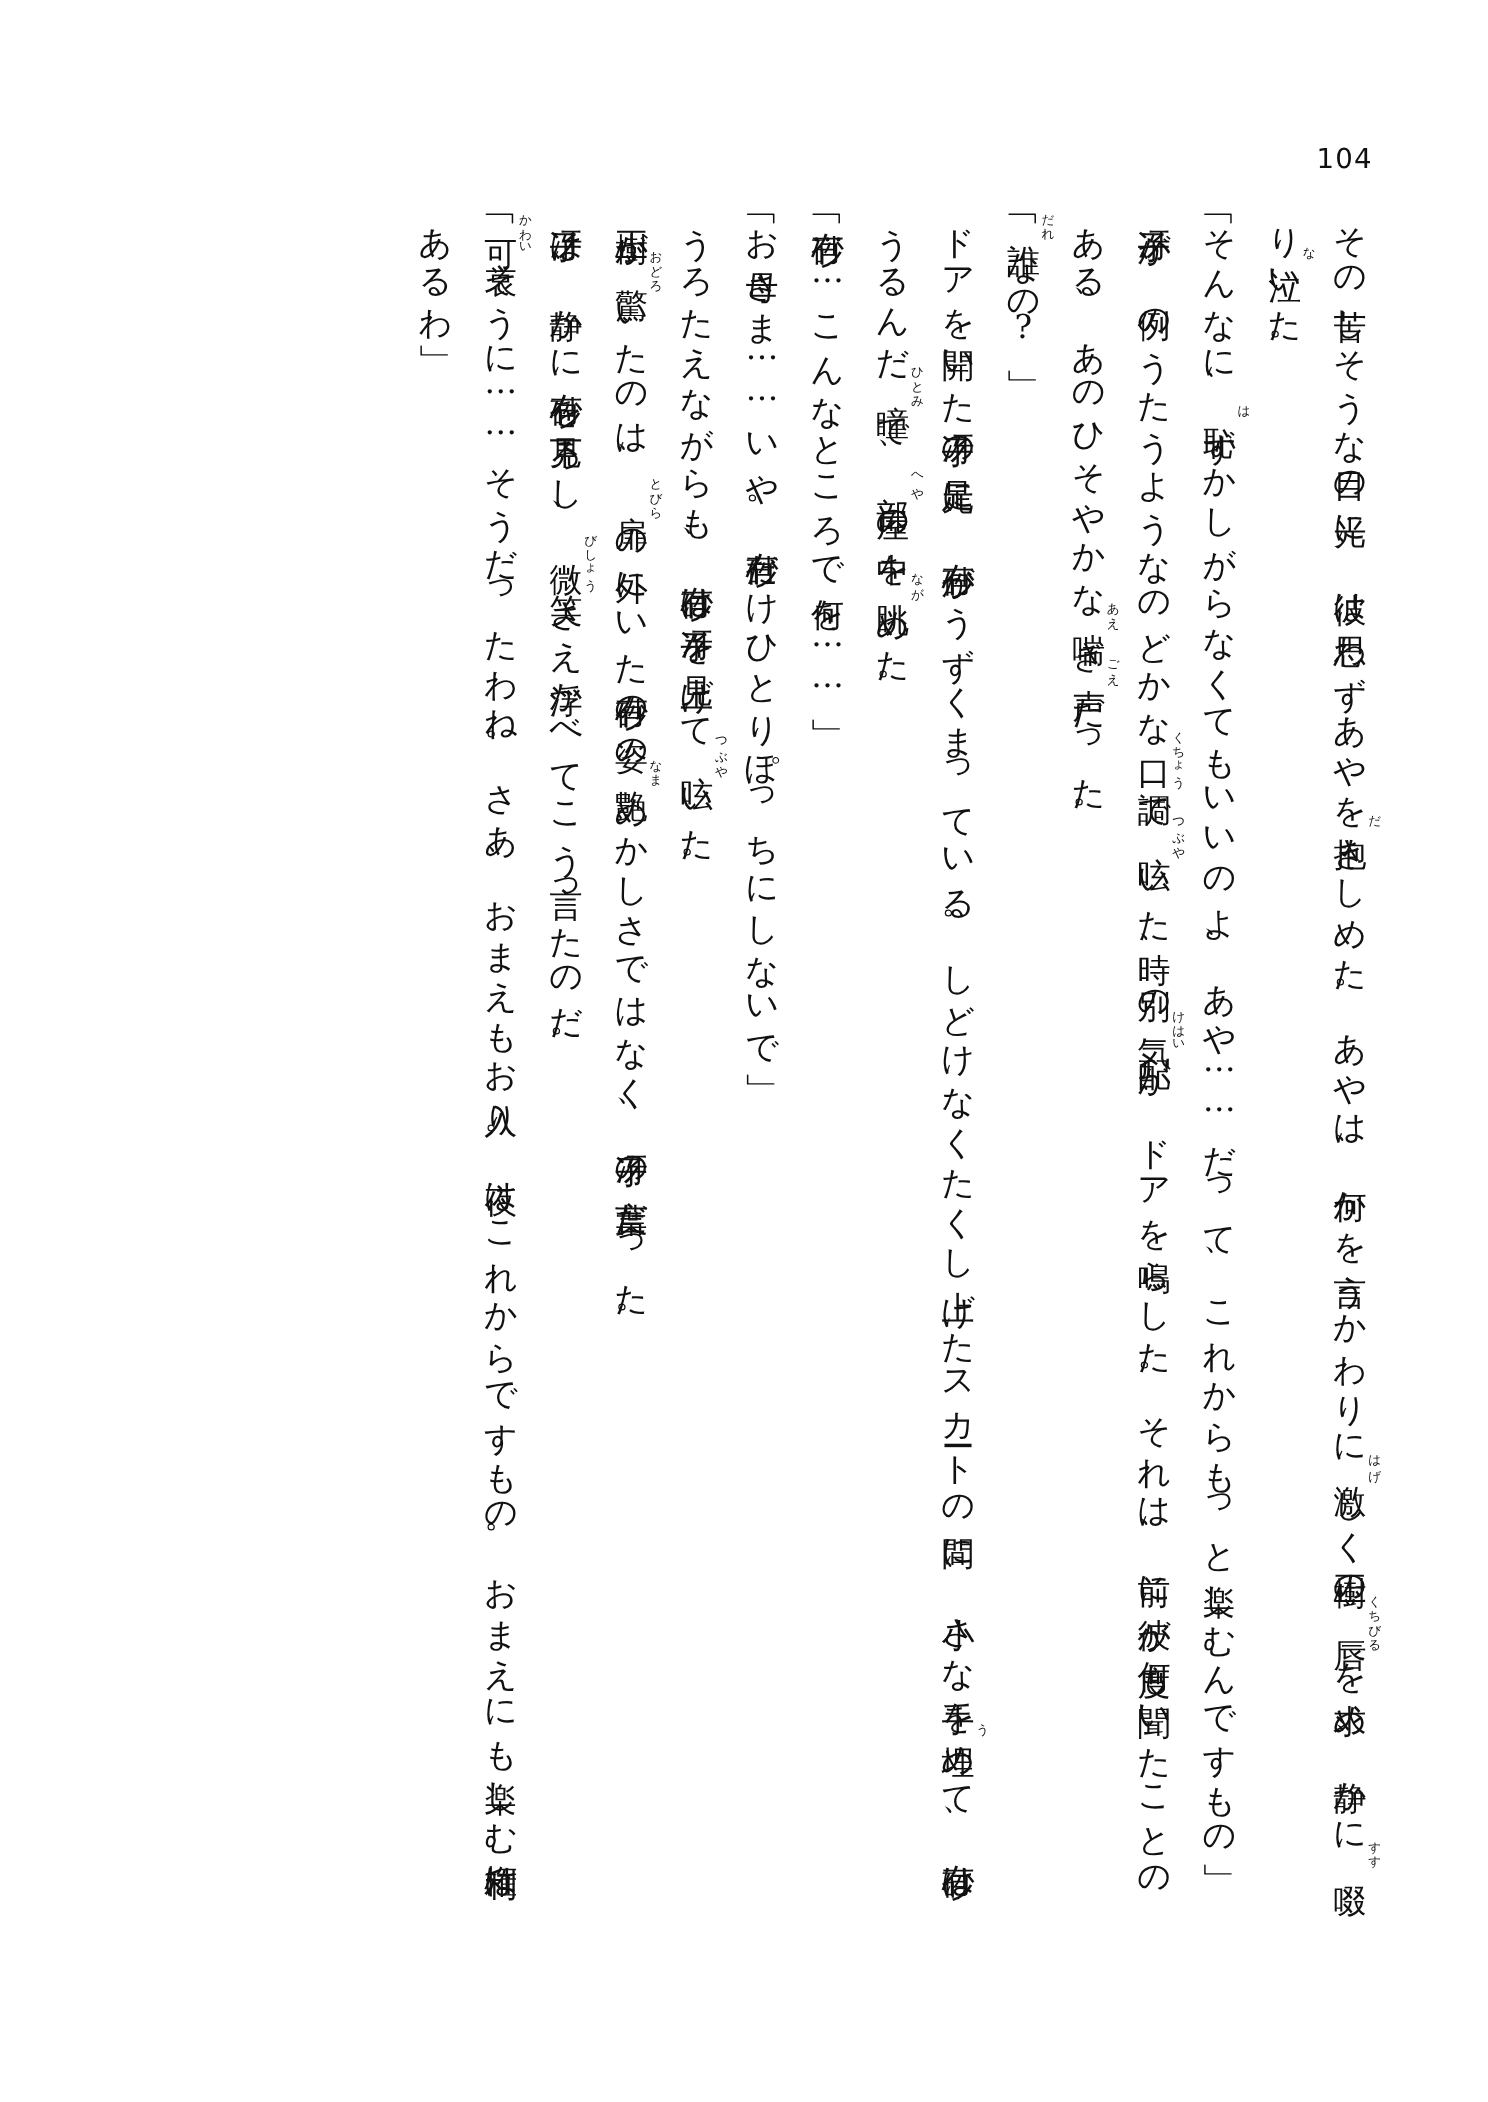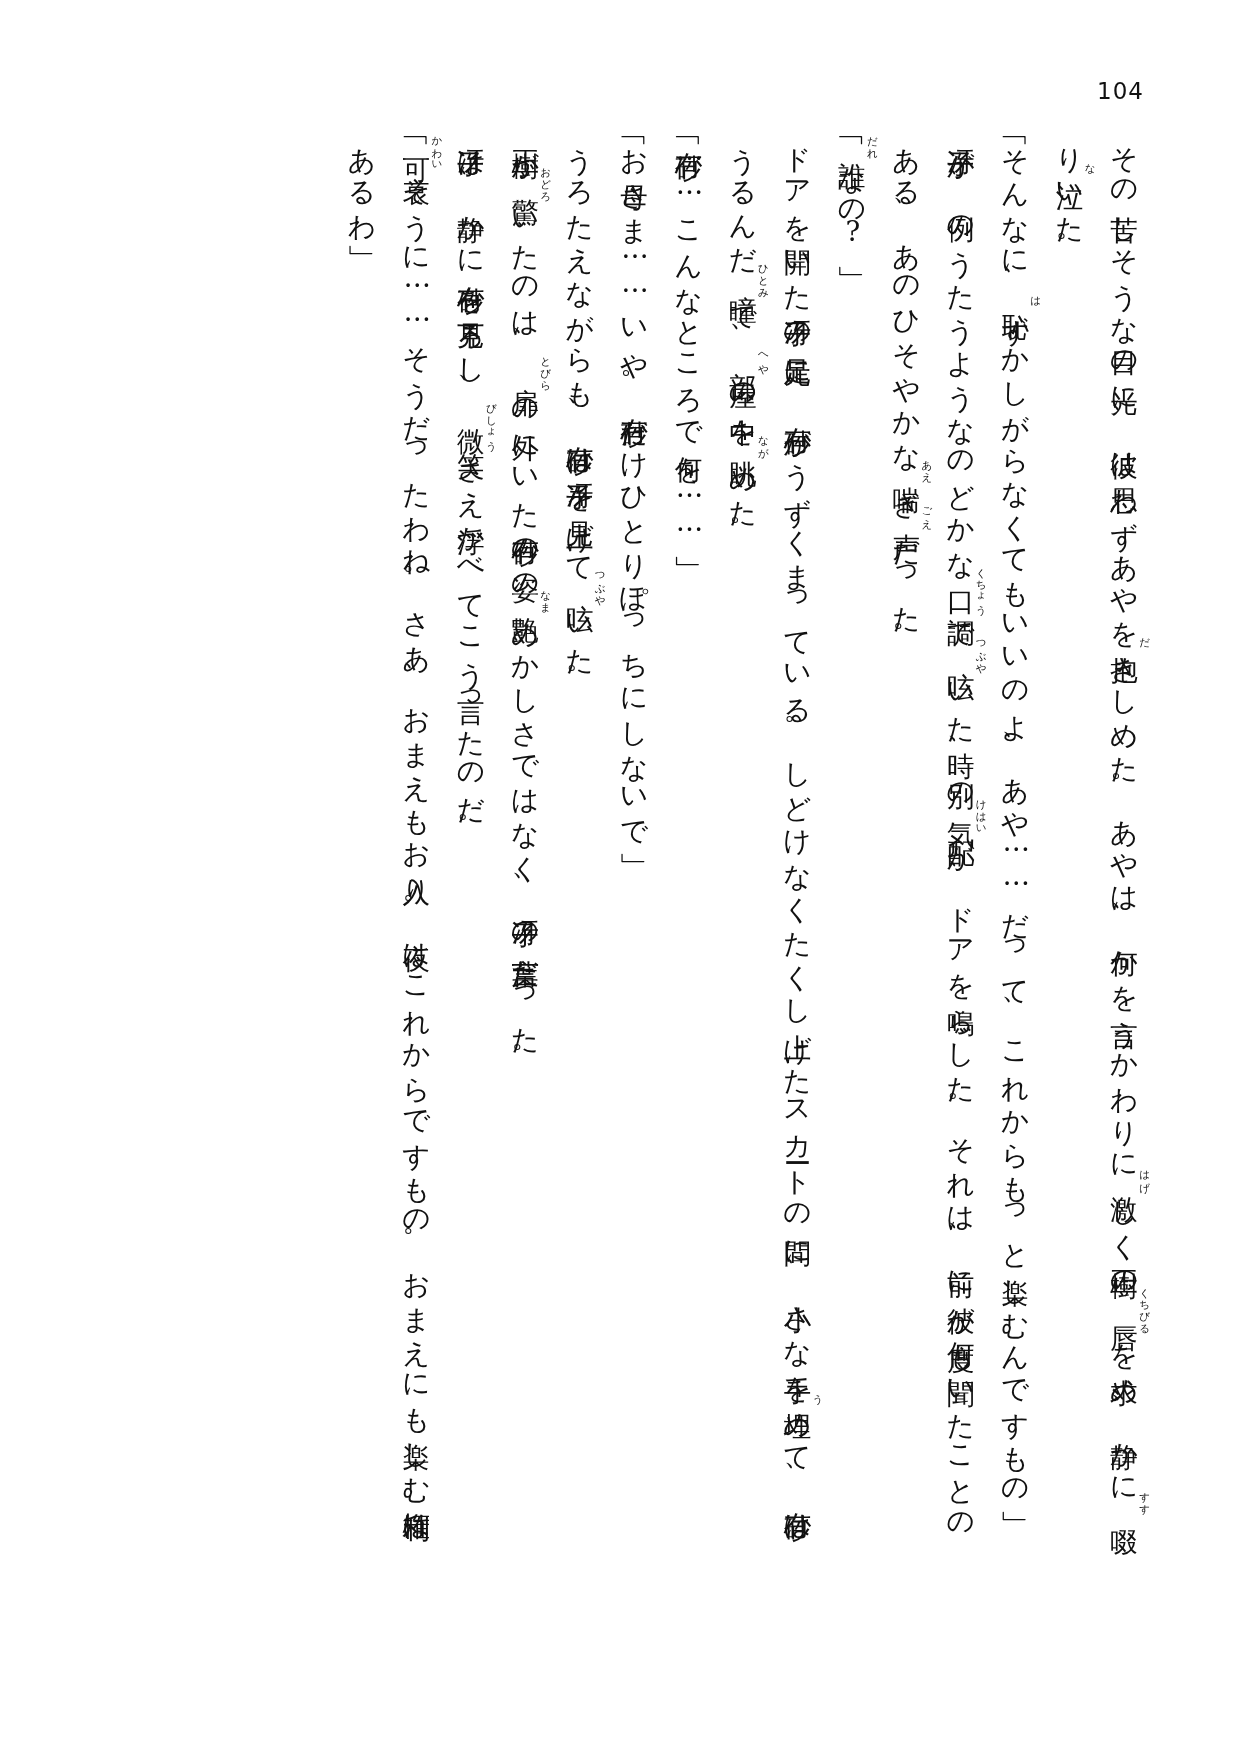--- a/index.html
+++ b/index.html
@@ -8,20 +8,21 @@
     background: #ffffff;
   }
   .page {
     position: relative;
     width: 1240px;
     height: 1568px;
     background: #ffffff;
     font-family: "DejaVu Serif", "Liberation Serif", serif;
     color: #111111;
     overflow: hidden;
+    margin-top: 42px;
   }
   .page-number {
     position: absolute;
     top: 78px;
     right: 96px;
     font-size: 23px;
     letter-spacing: 1px;
     color: #111;
     font-family: "DejaVu Sans", "Liberation Sans", sans-serif;
   }

